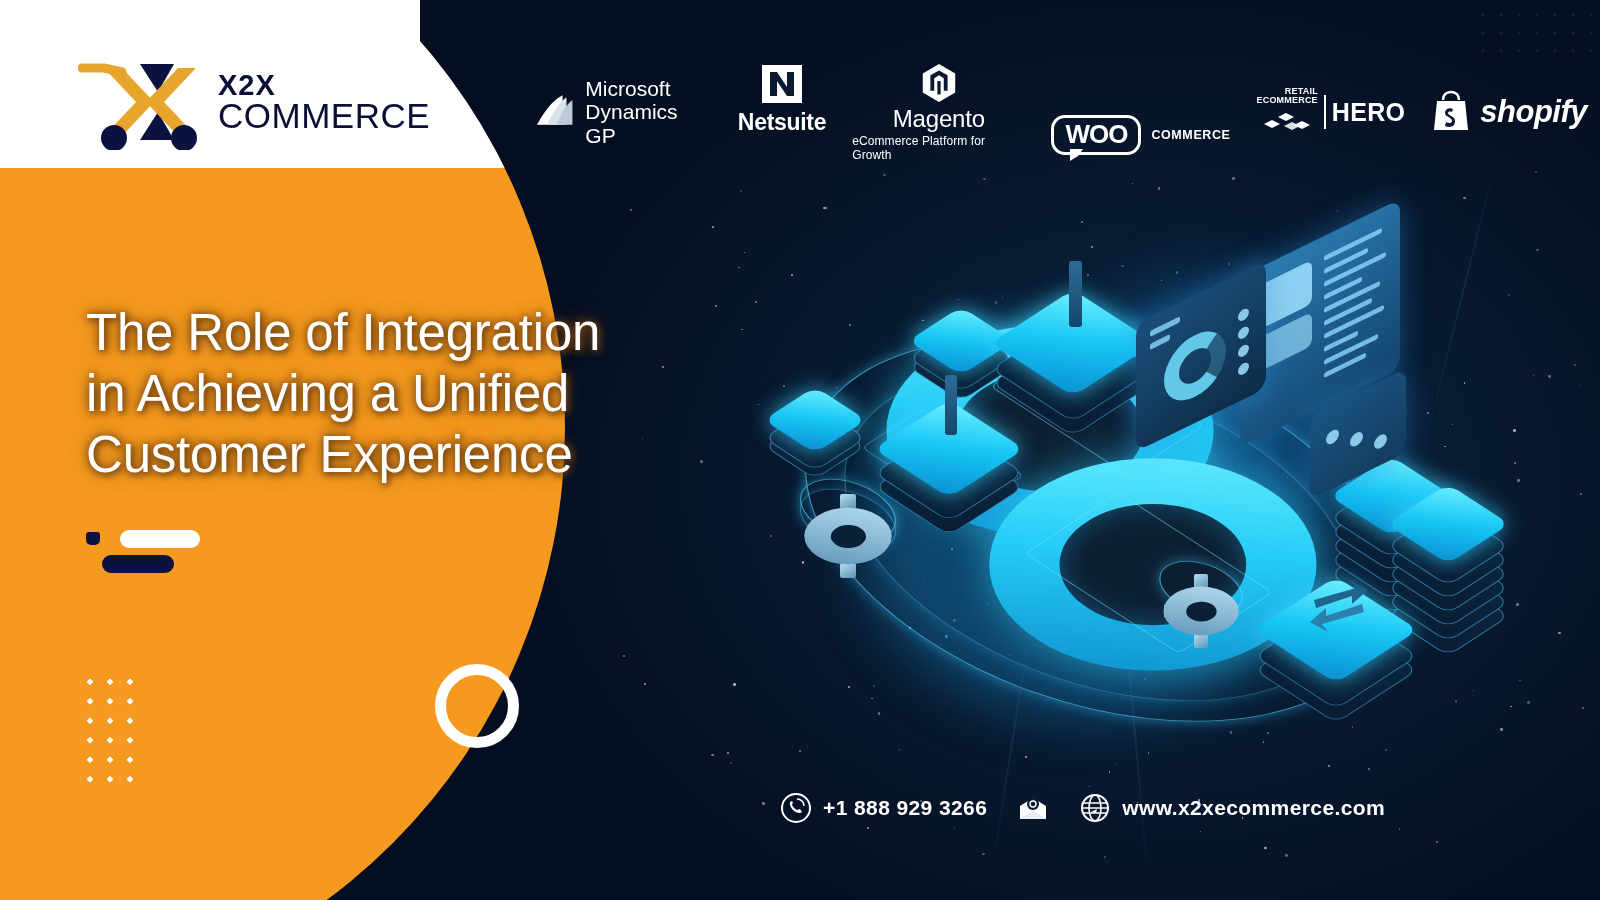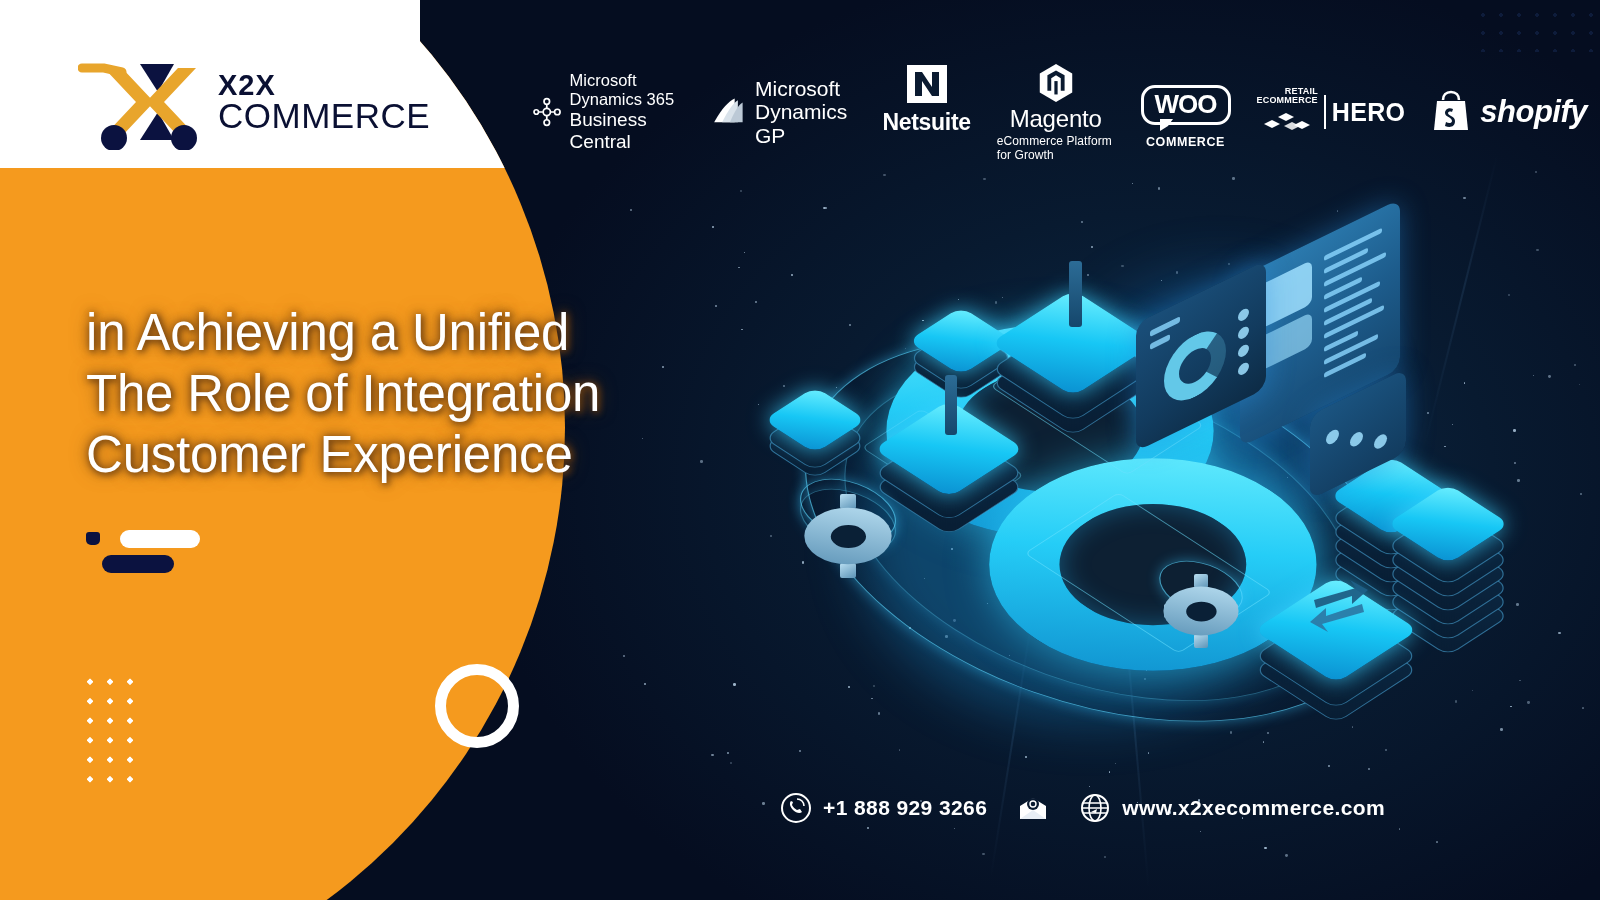--- a/index.html
+++ b/index.html
@@ -80,21 +80,21 @@
   .p-bc .t2 { font-size:19px; font-weight:400; }
   .p-gp .t1, .p-gp .t2 { font-size:21px; font-weight:400; line-height:1.12; }
 
   .p-ns { flex-direction:column; gap:3px; }
   .p-ns .pname { font-size:23px; font-weight:700; letter-spacing:-.3px; }
 
   .p-mg { flex-direction:column; gap:1px; }
   .p-mg .t1 { font-size:24px; font-weight:400; letter-spacing:-.2px; }
   .p-mg .t2 { font-size:12px; font-weight:400; letter-spacing:.1px; }
 
-  .p-wc { flex-direction:column; gap:10px;margin-top:46px; }
+  .p-wc { gap:10px;margin-top:46px; }
   .p-wc .woo {
     border:3.5px solid #fff; border-radius:14px; padding:1px 11px 2px;
     font-size:26px; font-weight:800; letter-spacing:-1px; position:relative;
   }
   .p-wc .woo:after{
     content:""; position:absolute; left:16px; bottom:-9px;
     border-left:8px solid #fff; border-top:7px solid #fff;
     border-right:5px solid transparent; border-bottom:5px solid transparent;
   }
   .p-wc .com { font-size:12.5px; font-weight:700; letter-spacing:.6px; }
@@ -530,34 +530,20 @@
       <circle cx="106" cy="80" r="13" fill="#0b1240"></circle>
     </svg>
     <div class="logo-text">
       <div class="l1">X2X</div>
       <div class="l2">COMMERCE</div>
     </div>
   </div>
 
   <div class="partners">
 
-    <div class="partner p-bc">
-      <svg width="42" height="42" viewBox="0 0 42 42">
-        <circle cx="21" cy="21" r="5.5" fill="none" stroke="#fff" stroke-width="2.6"></circle>
-        <circle cx="21" cy="5" r="4.2" fill="none" stroke="#fff" stroke-width="2.6"></circle>
-        <circle cx="21" cy="37" r="4.2" fill="none" stroke="#fff" stroke-width="2.6"></circle>
-        <circle cx="37" cy="21" r="4.2" fill="none" stroke="#fff" stroke-width="2.6"></circle>
-        <circle cx="5" cy="21" r="3.4" fill="none" stroke="#fff" stroke-width="2.6"></circle>
-        <path d="M21 9.5v6M21 26.5v6M26.5 21h6M9 21h6" stroke="#fff" stroke-width="2.6"></path>
-      </svg>
-      <div class="pname">
-        <div class="t1">Microsoft Dynamics 365</div>
-        <div class="t2">Business Central</div>
-      </div>
-    </div>
 
     <div class="partner p-gp">
       <svg width="44" height="42" viewBox="0 0 44 42">
         <path d="M4 34 C14 16 22 8 30 4 L30 34 Z" fill="#ffffff"></path>
         <path d="M14 34 C22 18 28 10 34 6 L34 34 Z" fill="#d9e2ea"></path>
         <path d="M24 34 C30 20 34 13 40 9 L40 34 Z" fill="#bcc9d6"></path>
       </svg>
       <div class="pname">
         <div class="t1">Microsoft</div>
         <div class="t2">Dynamics GP</div>
@@ -607,22 +593,22 @@
         <path d="M12 10 c0-5 3-8 8-8 c5 0 8 3 8 8" fill="none" stroke="#fff" stroke-width="2.6"></path>
         <path d="M6 11 h28 l3 29 H3 Z" fill="#fff"></path>
         <path d="M22 19 c-5-2-8 1-8 4 c0 4 7 4 7 8 c0 2-3 3-6 1 l-1 4 c5 2 10 1 10-5 c0-5-7-5-7-8 c0-1 2-2 4-1 Z" fill="#0a1a30"></path>
       </svg>
       <div class="pname">shopify</div>
     </div>
 
   </div>
 
   <div class="headline">
+    <div>The Role of Integration</div>
     <div>in Achieving a Unified</div>
-    <div>The Role of Integration</div>
     <div>Customer Experience</div>
   </div>
 
   <div class="mark">
     <div class="dot"></div>
     <div class="bar-w"></div>
     <div class="bar-d"></div>
   </div>
   <div class="dot-grid"></div>
   <div class="ring"></div>

